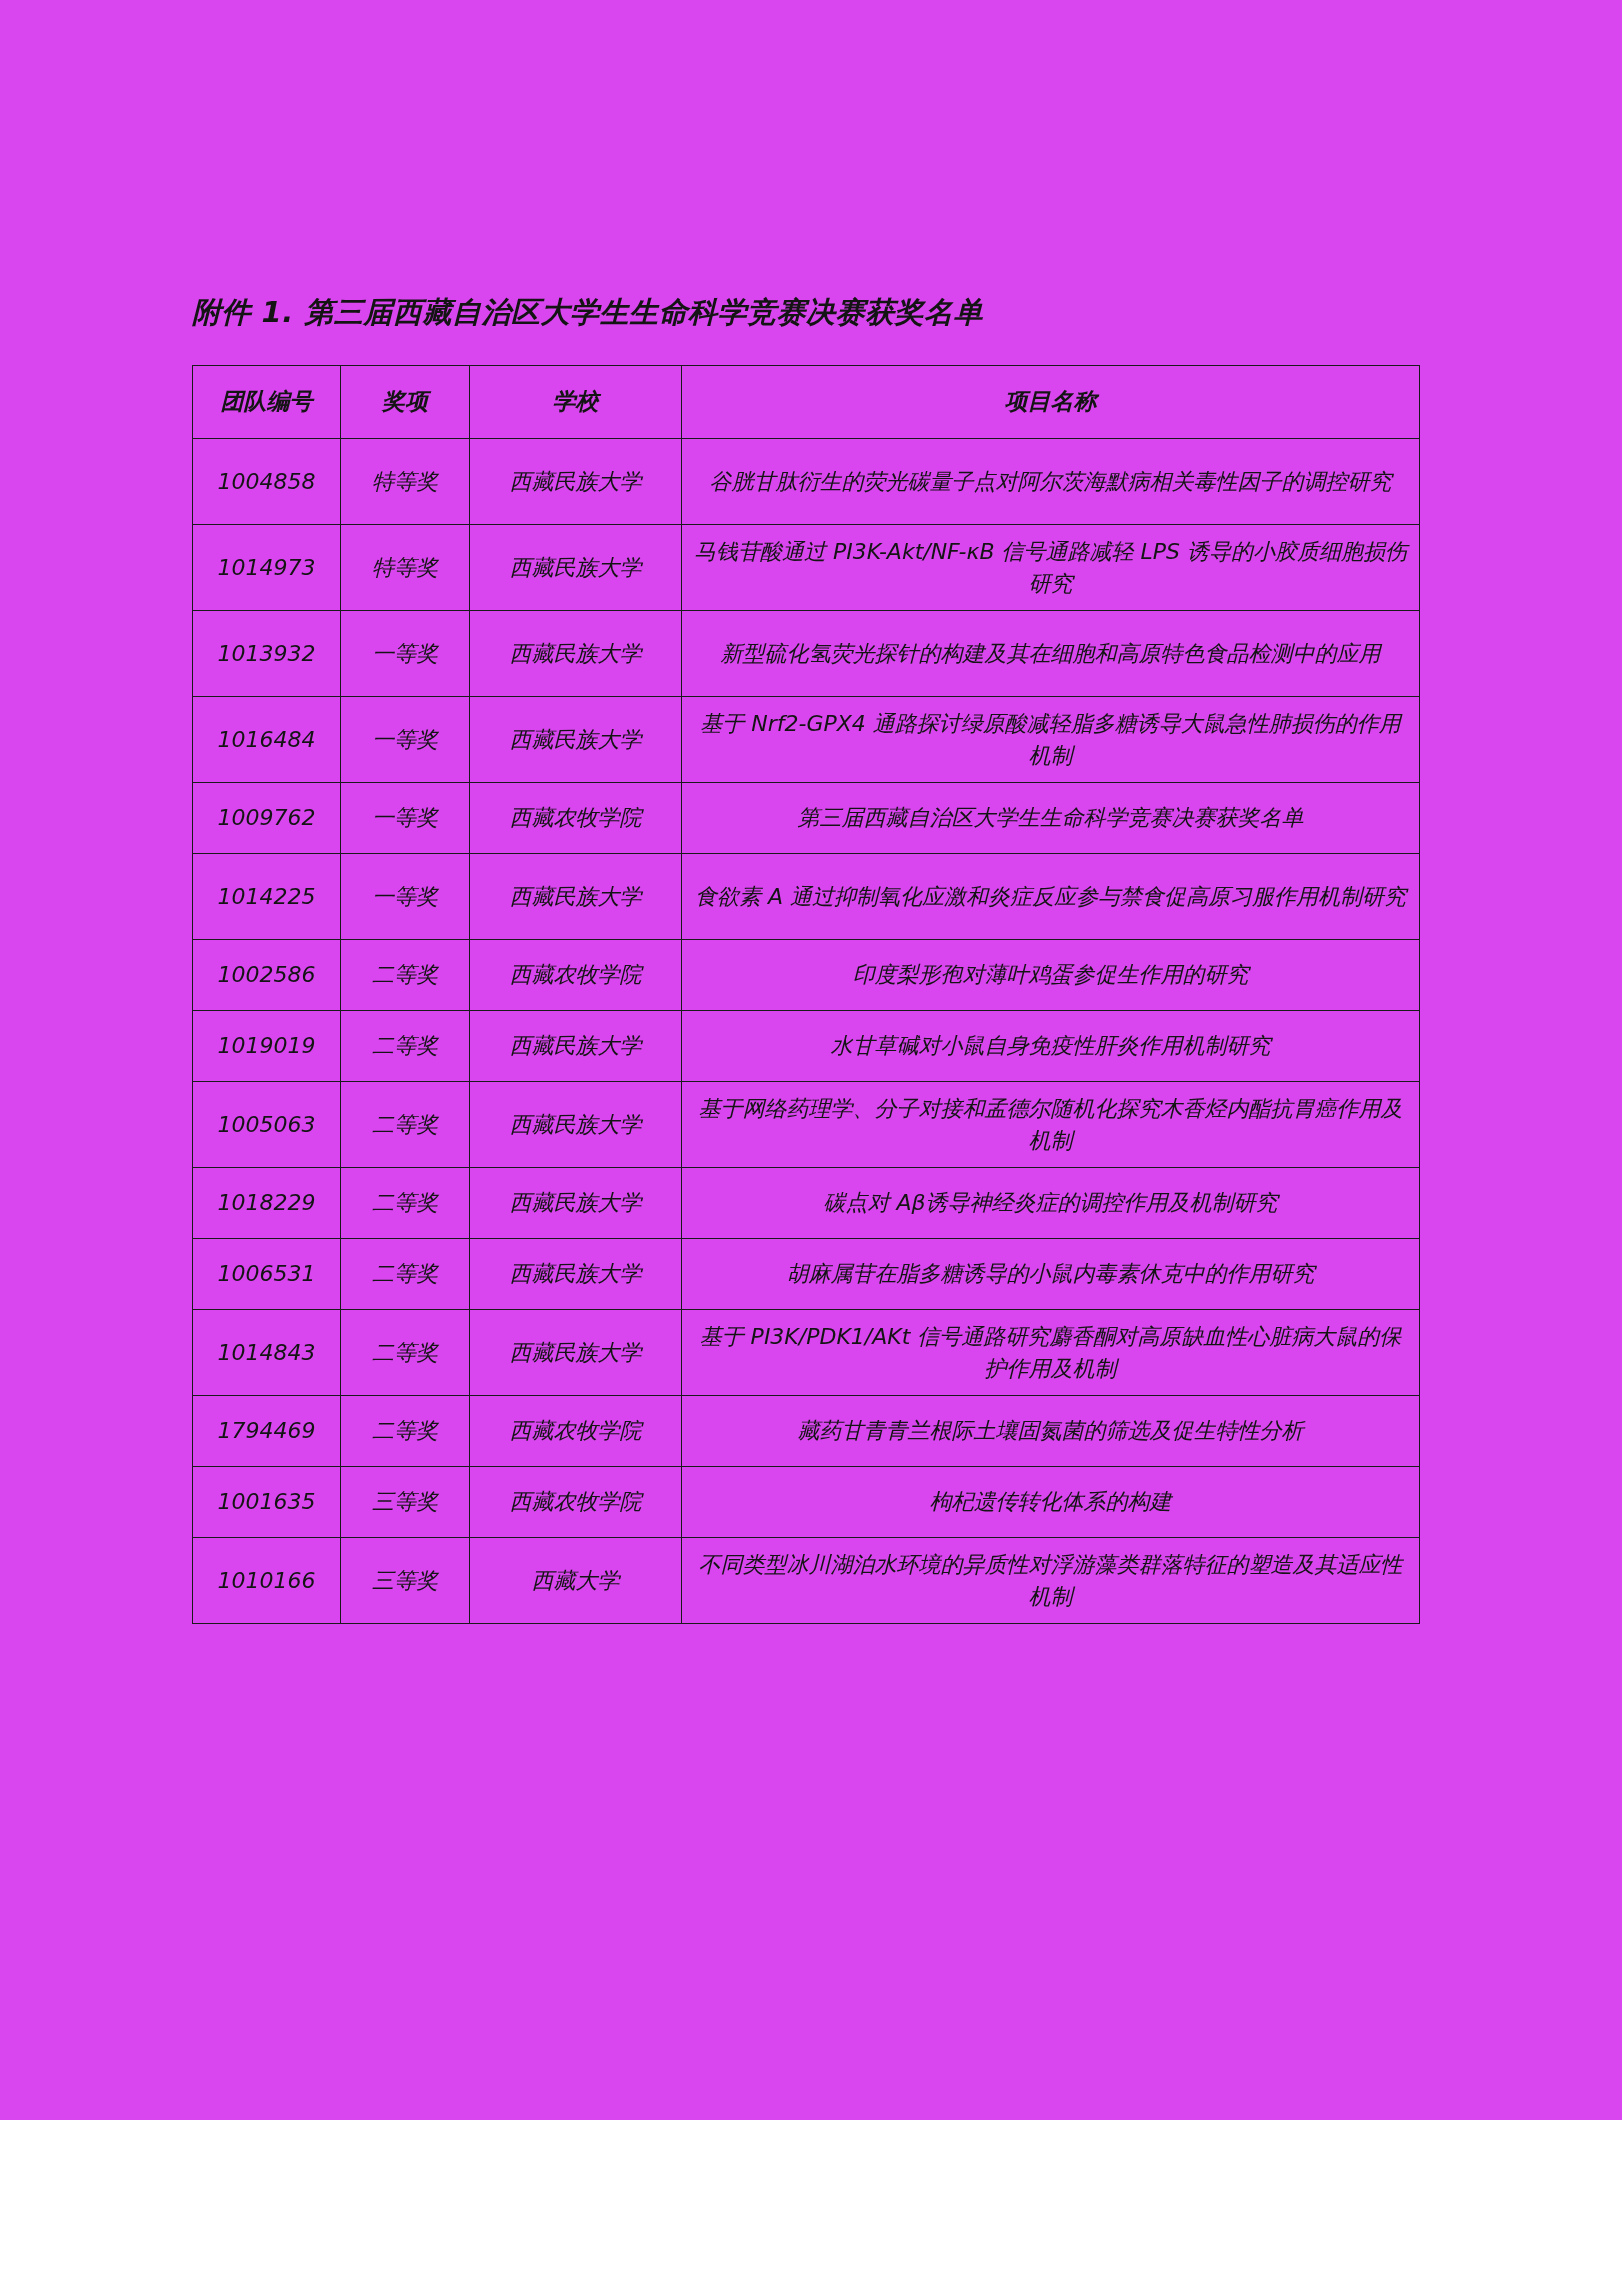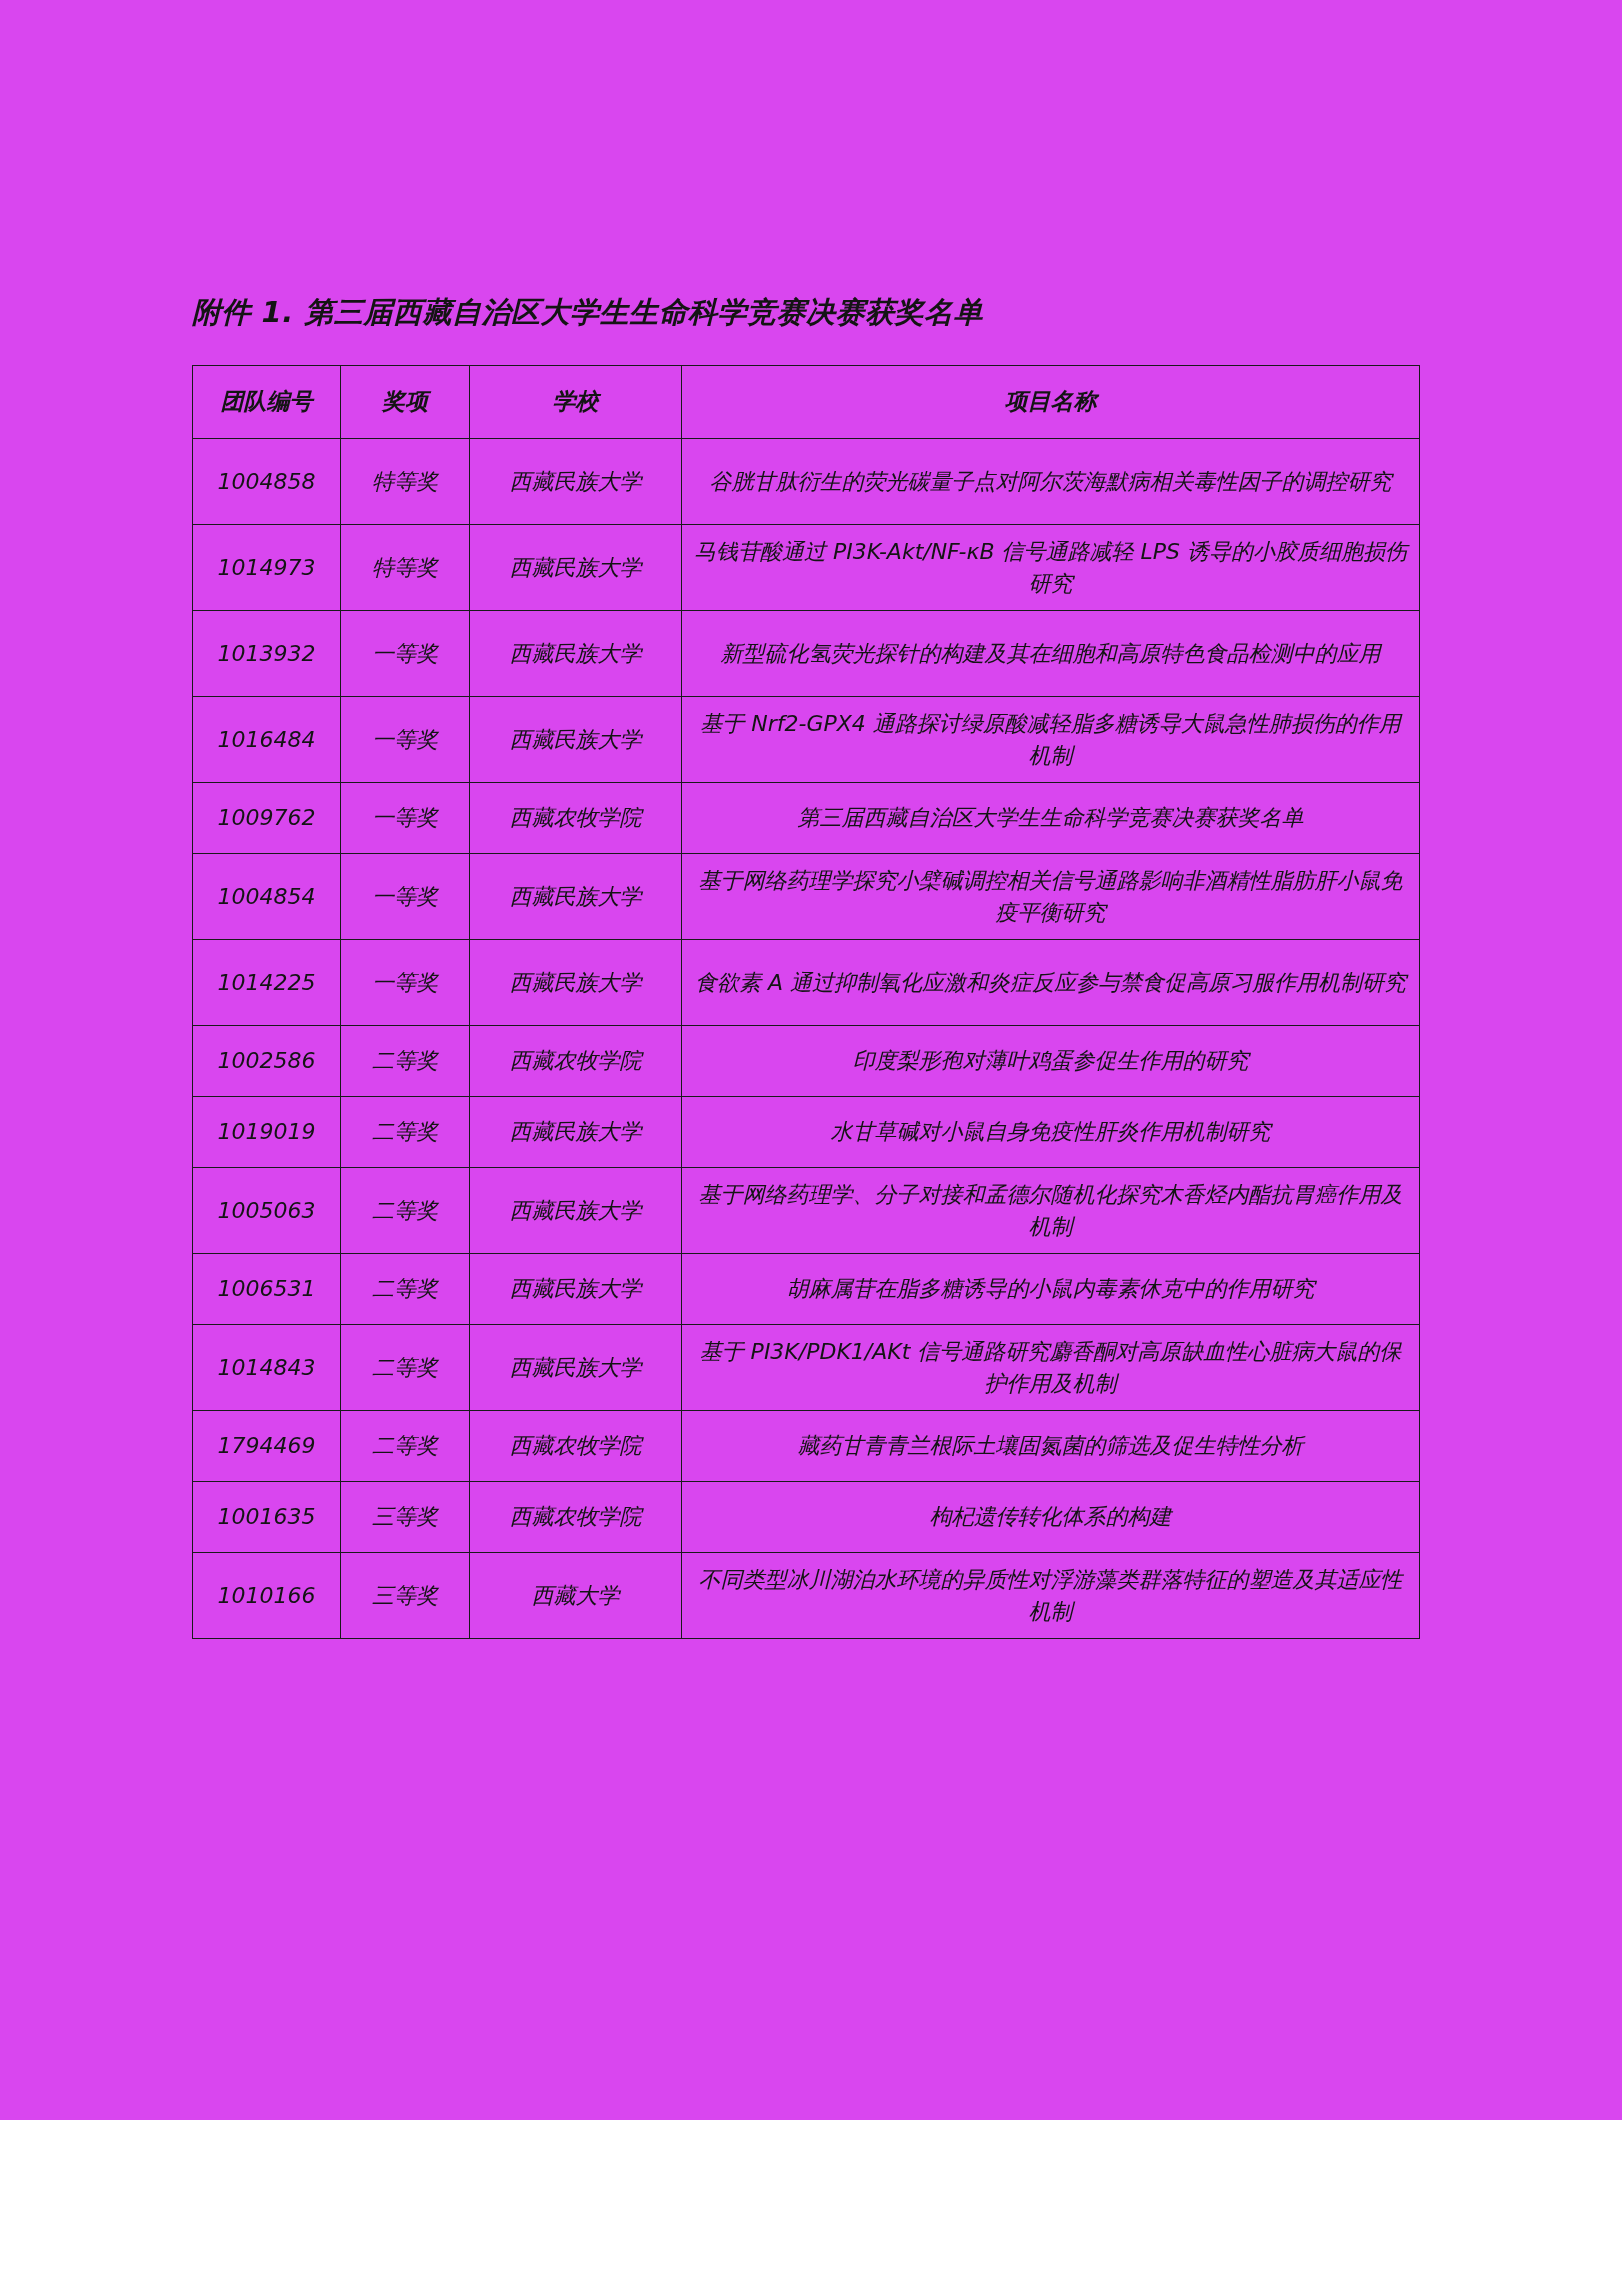--- a/index.html
+++ b/index.html
@@ -125,26 +125,20 @@
             <td class="school-cell">西藏民族大学</td>
             <td class="project-cell">基于 Nrf2-GPX4 通路探讨绿原酸减轻脂多糖诱导大鼠急性肺损伤的作用机制</td>
           </tr>
           <tr class="r2">
             <td class="id-cell">1009762</td>
             <td class="award-cell">一等奖</td>
             <td class="school-cell">西藏农牧学院</td>
             <td class="project-cell">第三届西藏自治区大学生生命科学竞赛决赛获奖名单</td>
           </tr>
           <tr class="r1">
-            <td class="id-cell">1004854</td>
-            <td class="award-cell">一等奖</td>
-            <td class="school-cell">西藏民族大学</td>
-            <td class="project-cell">基于网络药理学探究小檗碱调控相关信号通路影响非酒精性脂肪肝小鼠免疫平衡研究</td>
-          </tr>
-          <tr class="r1">
             <td class="id-cell">1014225</td>
             <td class="award-cell">一等奖</td>
             <td class="school-cell">西藏民族大学</td>
             <td class="project-cell">食欲素 A 通过抑制氧化应激和炎症反应参与禁食促高原习服作用机制研究</td>
           </tr>
           <tr class="r2">
             <td class="id-cell">1002586</td>
             <td class="award-cell">二等奖</td>
             <td class="school-cell">西藏农牧学院</td>
             <td class="project-cell">印度梨形孢对薄叶鸡蛋参促生作用的研究</td>
@@ -153,20 +147,26 @@
             <td class="id-cell">1019019</td>
             <td class="award-cell">二等奖</td>
             <td class="school-cell">西藏民族大学</td>
             <td class="project-cell">水甘草碱对小鼠自身免疫性肝炎作用机制研究</td>
           </tr>
           <tr class="r1">
             <td class="id-cell">1005063</td>
             <td class="award-cell">二等奖</td>
             <td class="school-cell">西藏民族大学</td>
             <td class="project-cell">基于网络药理学、分子对接和孟德尔随机化探究木香烃内酯抗胃癌作用及机制</td>
+          </tr>
+          <tr class="r2">
+            <td class="id-cell">1018229</td>
+            <td class="award-cell">二等奖</td>
+            <td class="school-cell">西藏民族大学</td>
+            <td class="project-cell">碳点对 Aβ诱导神经炎症的调控作用及机制研究</td>
           </tr>
           <tr class="r2">
             <td class="id-cell">1006531</td>
             <td class="award-cell">二等奖</td>
             <td class="school-cell">西藏民族大学</td>
             <td class="project-cell">胡麻属苷在脂多糖诱导的小鼠内毒素休克中的作用研究</td>
           </tr>
           <tr class="r1">
             <td class="id-cell">1014843</td>
             <td class="award-cell">二等奖</td>

